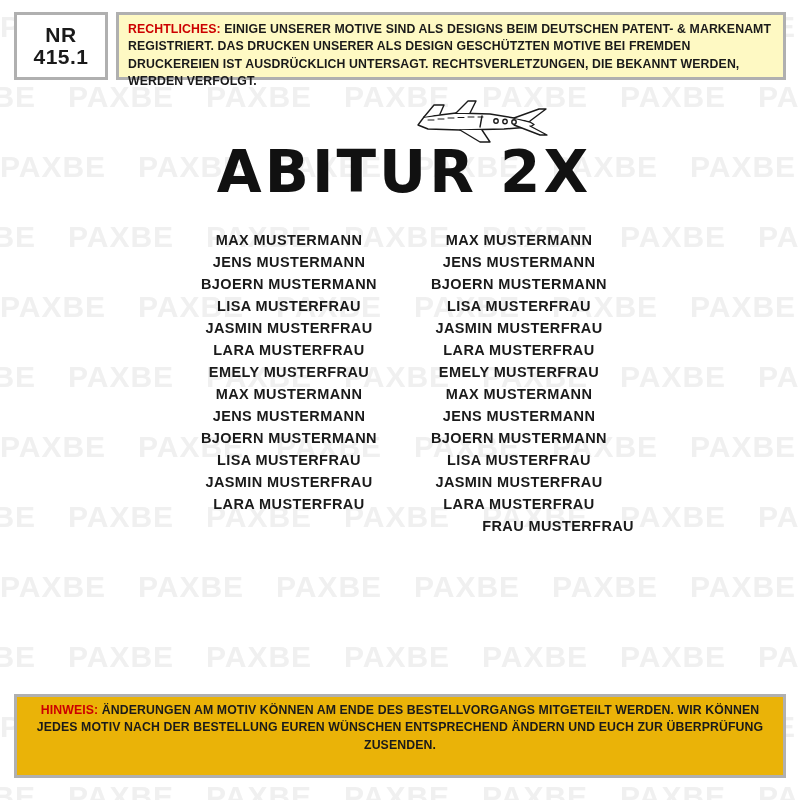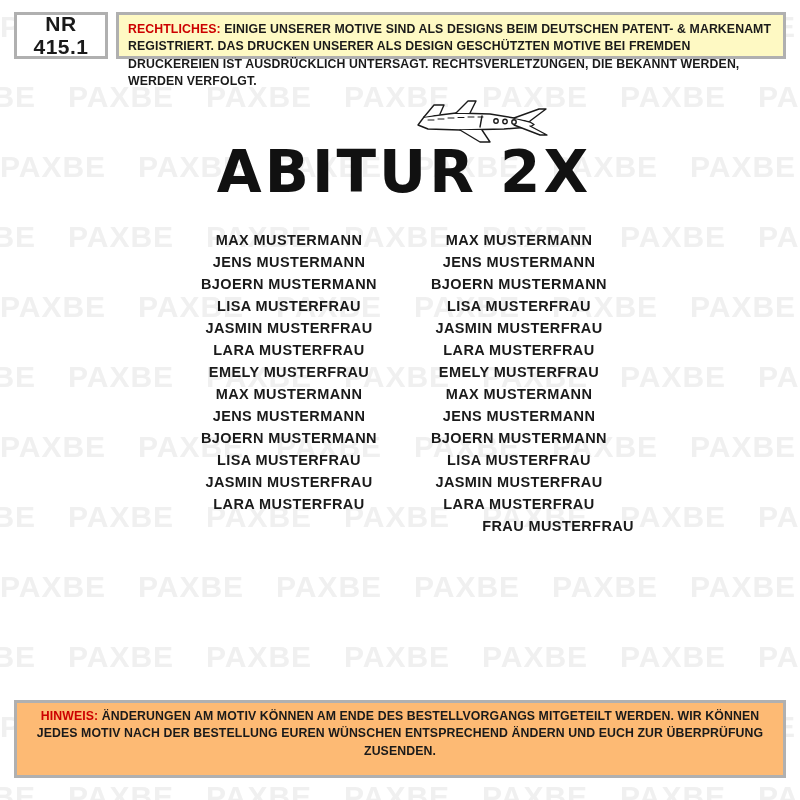--- a/index.html
+++ b/index.html
@@ -39,21 +39,21 @@
     white-space: nowrap;
     user-select: none;
   }
 
   
   .topbar {
     position: absolute;
     top: 12px;
     left: 14px;
     right: 14px;
-    height: 47px;
+    height: 68px;
     display: flex;
     gap: 8px;
     z-index: 3;
   }
   .nrbox {
     width: 88px;
     border: 3px solid #b0b0b0;
     background: #ffffff;
     display: flex;
     flex-direction: column;
@@ -159,22 +159,22 @@
     letter-spacing: 0.5px;
   }
 
   
   .bottombar {
     position: absolute;
     left: 14px;
     right: 14px;
     bottom: 22px;
     border: 3px solid #b0b0b0;
-    background: #fdba74;
-    padding: 5px 9px 14px 9px;
+    background: #eab308;
+    padding: 5px 9px 20px 9px;
     box-sizing: border-box;
     z-index: 3;
   }
   .notetext {
     font-size: 12.3px;
     font-weight: bold;
     color: #1a1a1a;
     line-height: 1.45;
     text-align: center;
     letter-spacing: 0.1px;

